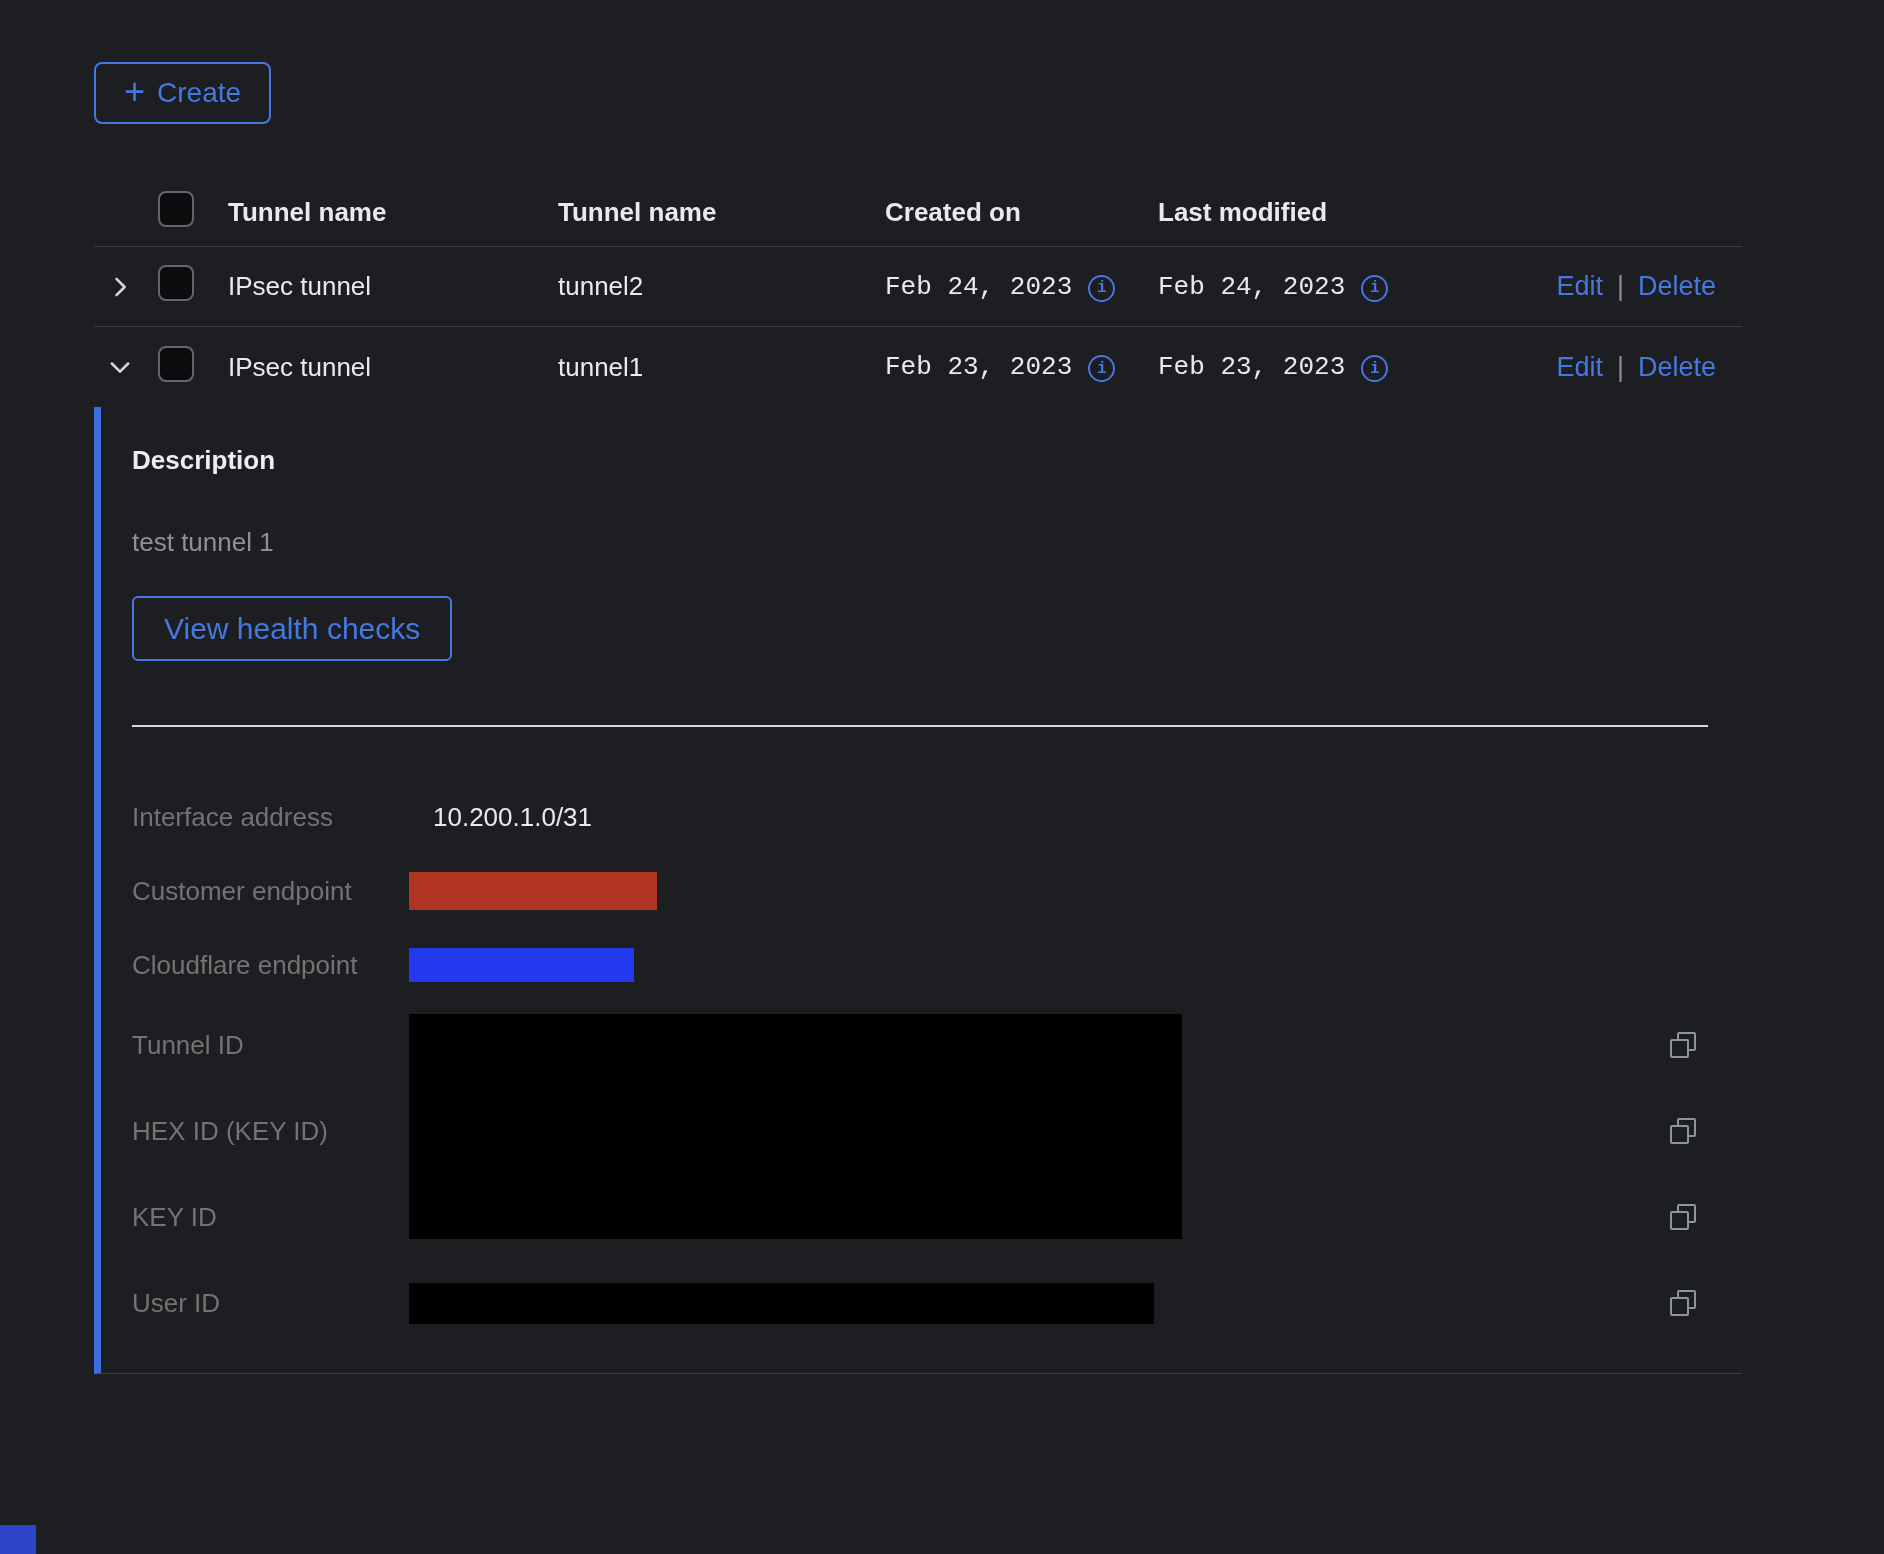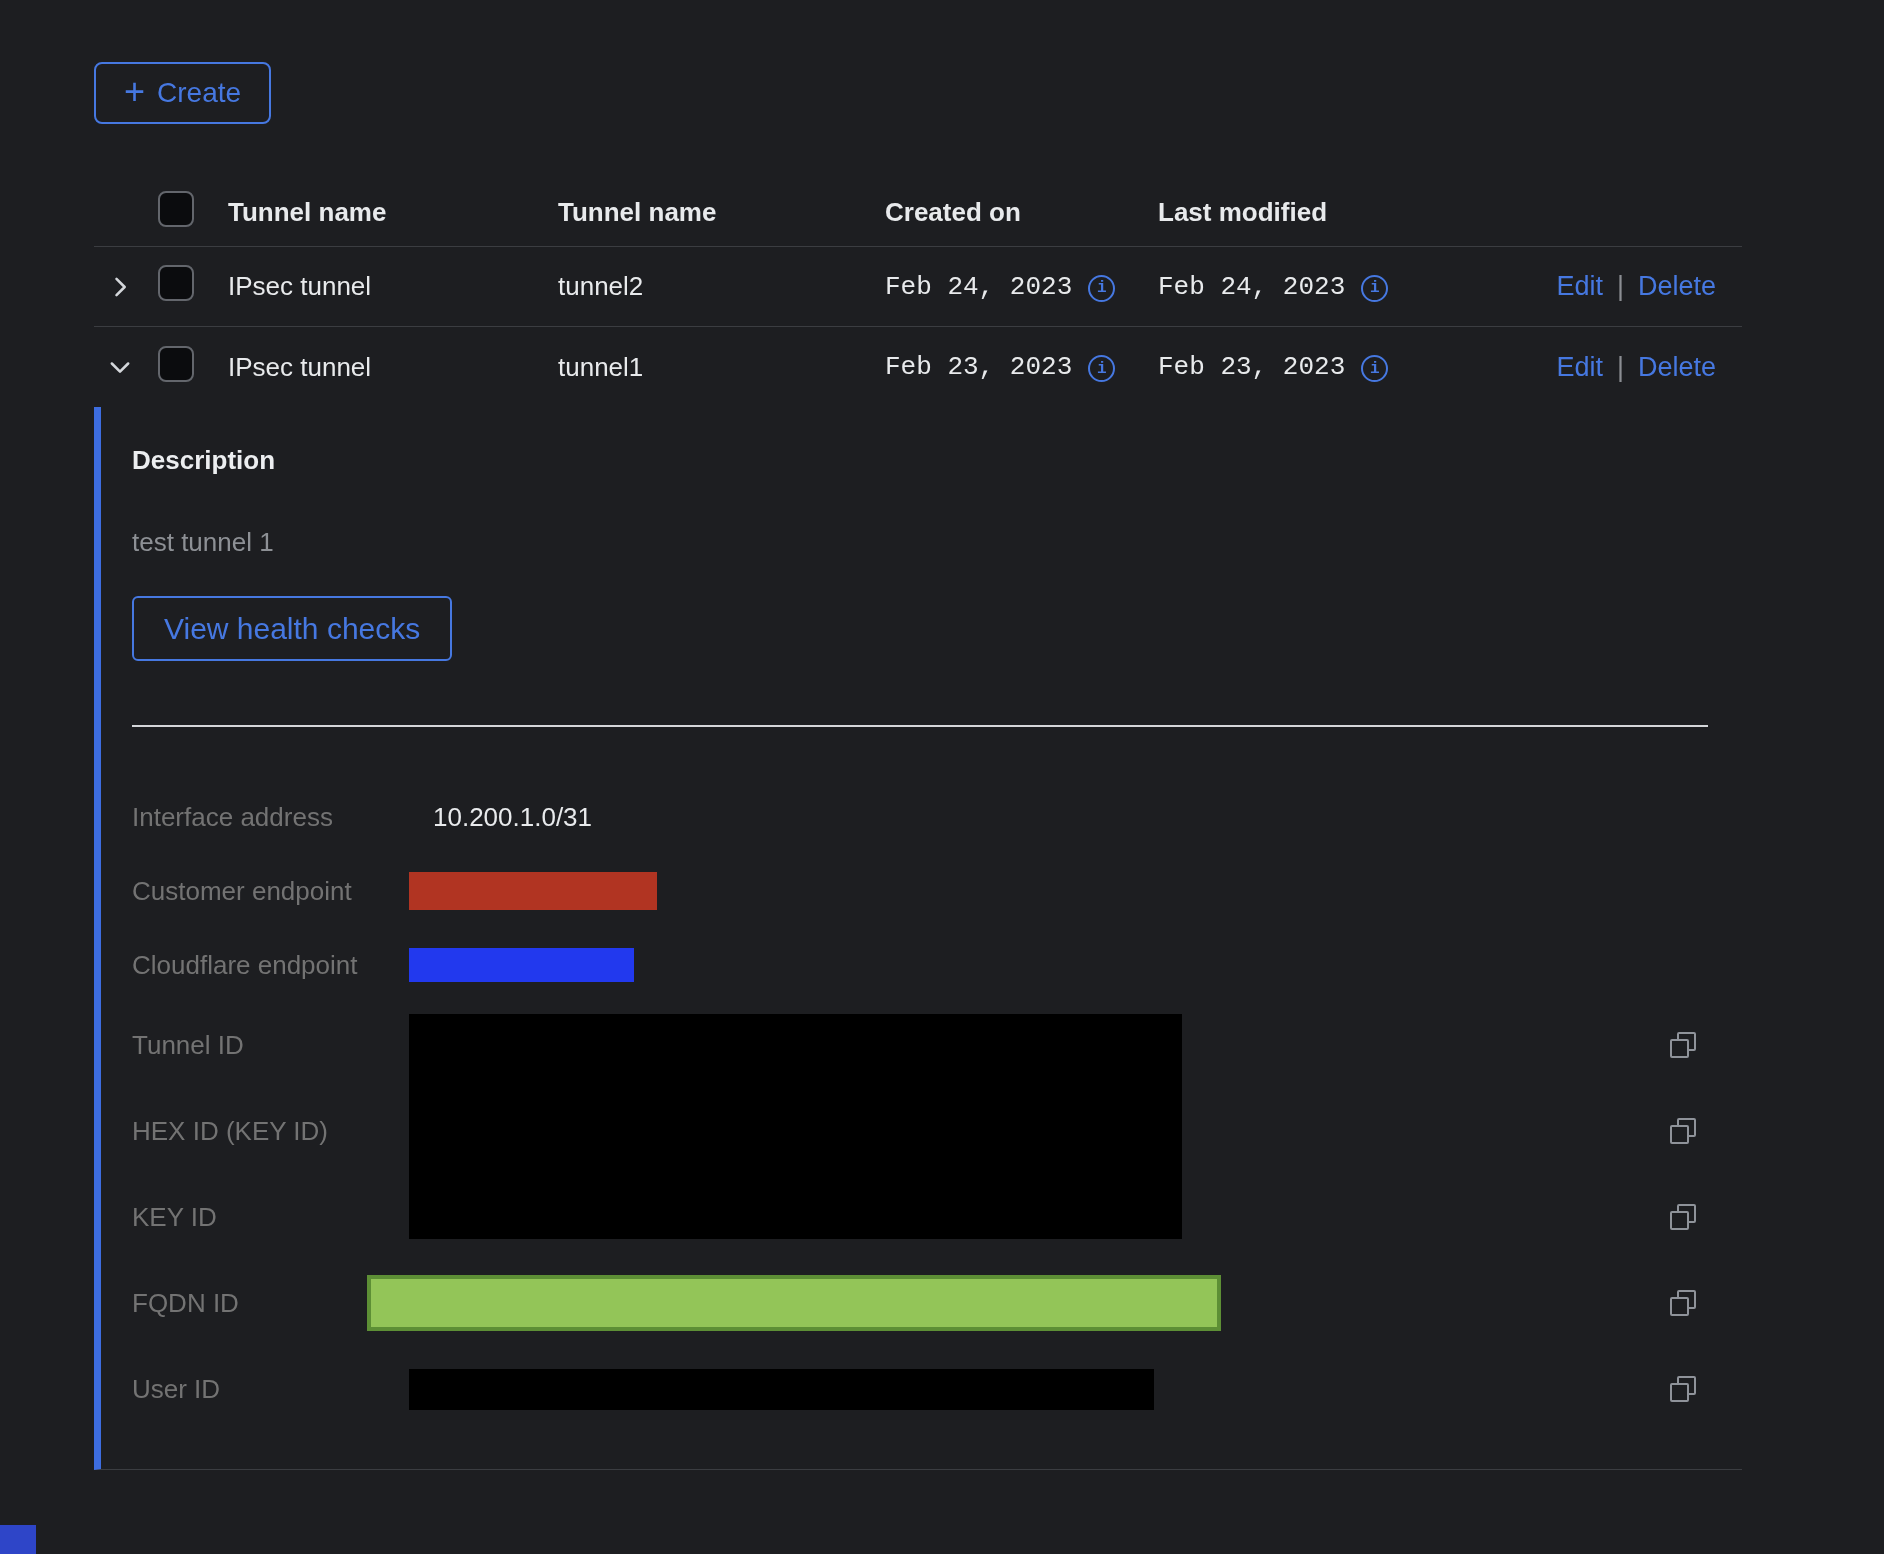--- a/index.html
+++ b/index.html
@@ -57,21 +57,21 @@
     color: #4678e1; 
     text-underline-offset: 6px; text-decoration-thickness: 2px; cursor: pointer;
   }
   .sep { color: #8b8e93; text-decoration: none; }
 
   
   .panel {
     width: 1648px;
     border-left: 7px solid #3d6de0;
     border-bottom: 1px solid #3b3d41;
-    padding: 38px 0 37px 31px;
+    padding: 38px 0 27px 31px;
   }
   .desc-label { font-size: 26px; font-weight: 600; color: #eceef0; }
   .desc-value { font-size: 26px; color: #8d9095; margin-top: 51px; }
   .health-btn {
     margin-top: 38px;
     display: inline-flex; align-items: center;
     height: 65px; padding: 0 30px;
     background: transparent;
     border: 2px solid #4678e1; border-radius: 6px;
     color: #4678e1; font-size: 30px; font-family: "Liberation Sans", sans-serif;
@@ -227,25 +227,20 @@
             <div class="flabel">HEX ID (KEY ID)</div>
             <span class="copy-btn"></span>
           </div>
           <div class="field tall">
             <div class="flabel">KEY ID</div>
             <span class="copy-btn"></span>
           </div>
           <div class="id-black"></div>
         </div>
 
-        <div class="field tall">
-          <div class="flabel">FQDN ID</div>
-          <span class="redact green"></span>
-          <span class="copy-btn"></span>
-        </div>
 
         <div class="field tall">
           <div class="flabel">User ID</div>
           <span class="redact black"></span>
           <span class="copy-btn"></span>
         </div>
 
       </div>
     </div>
 

